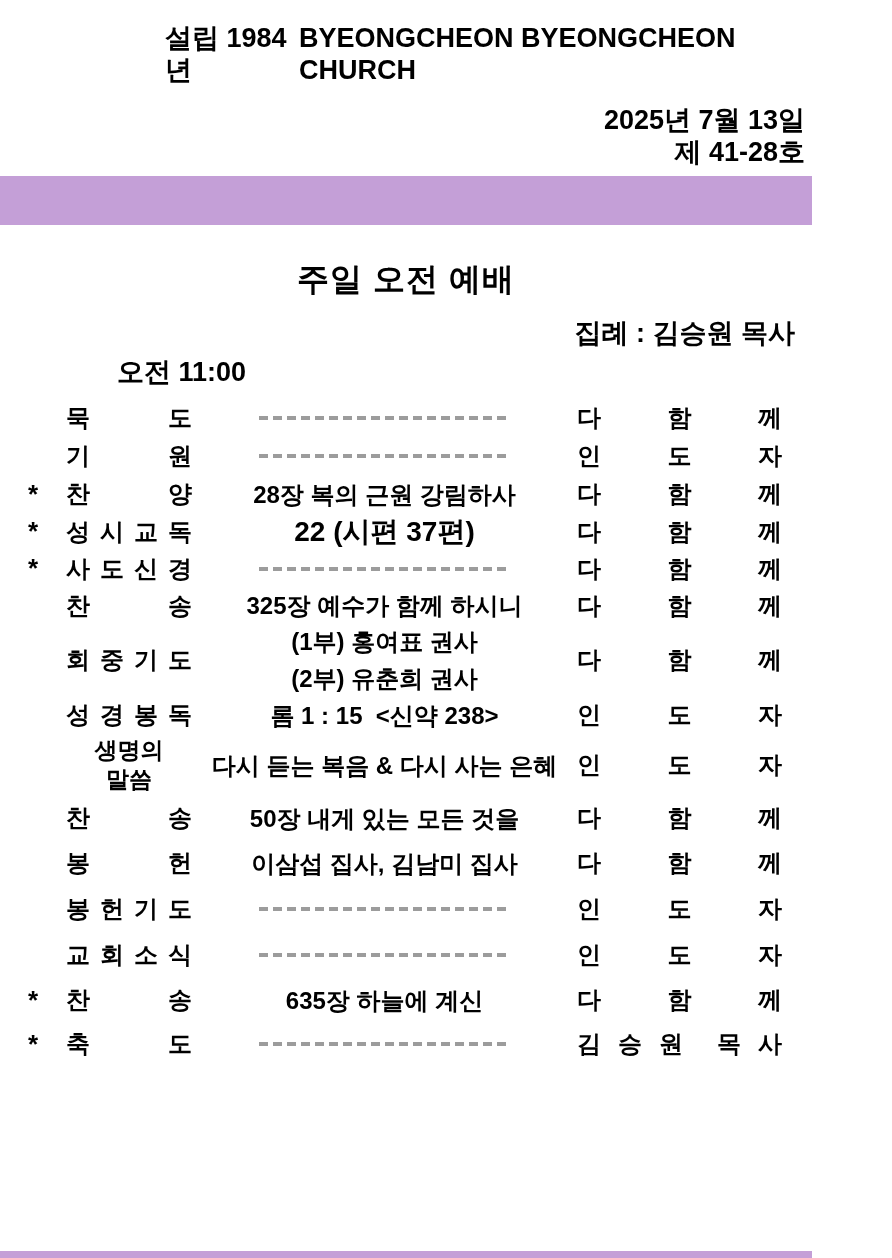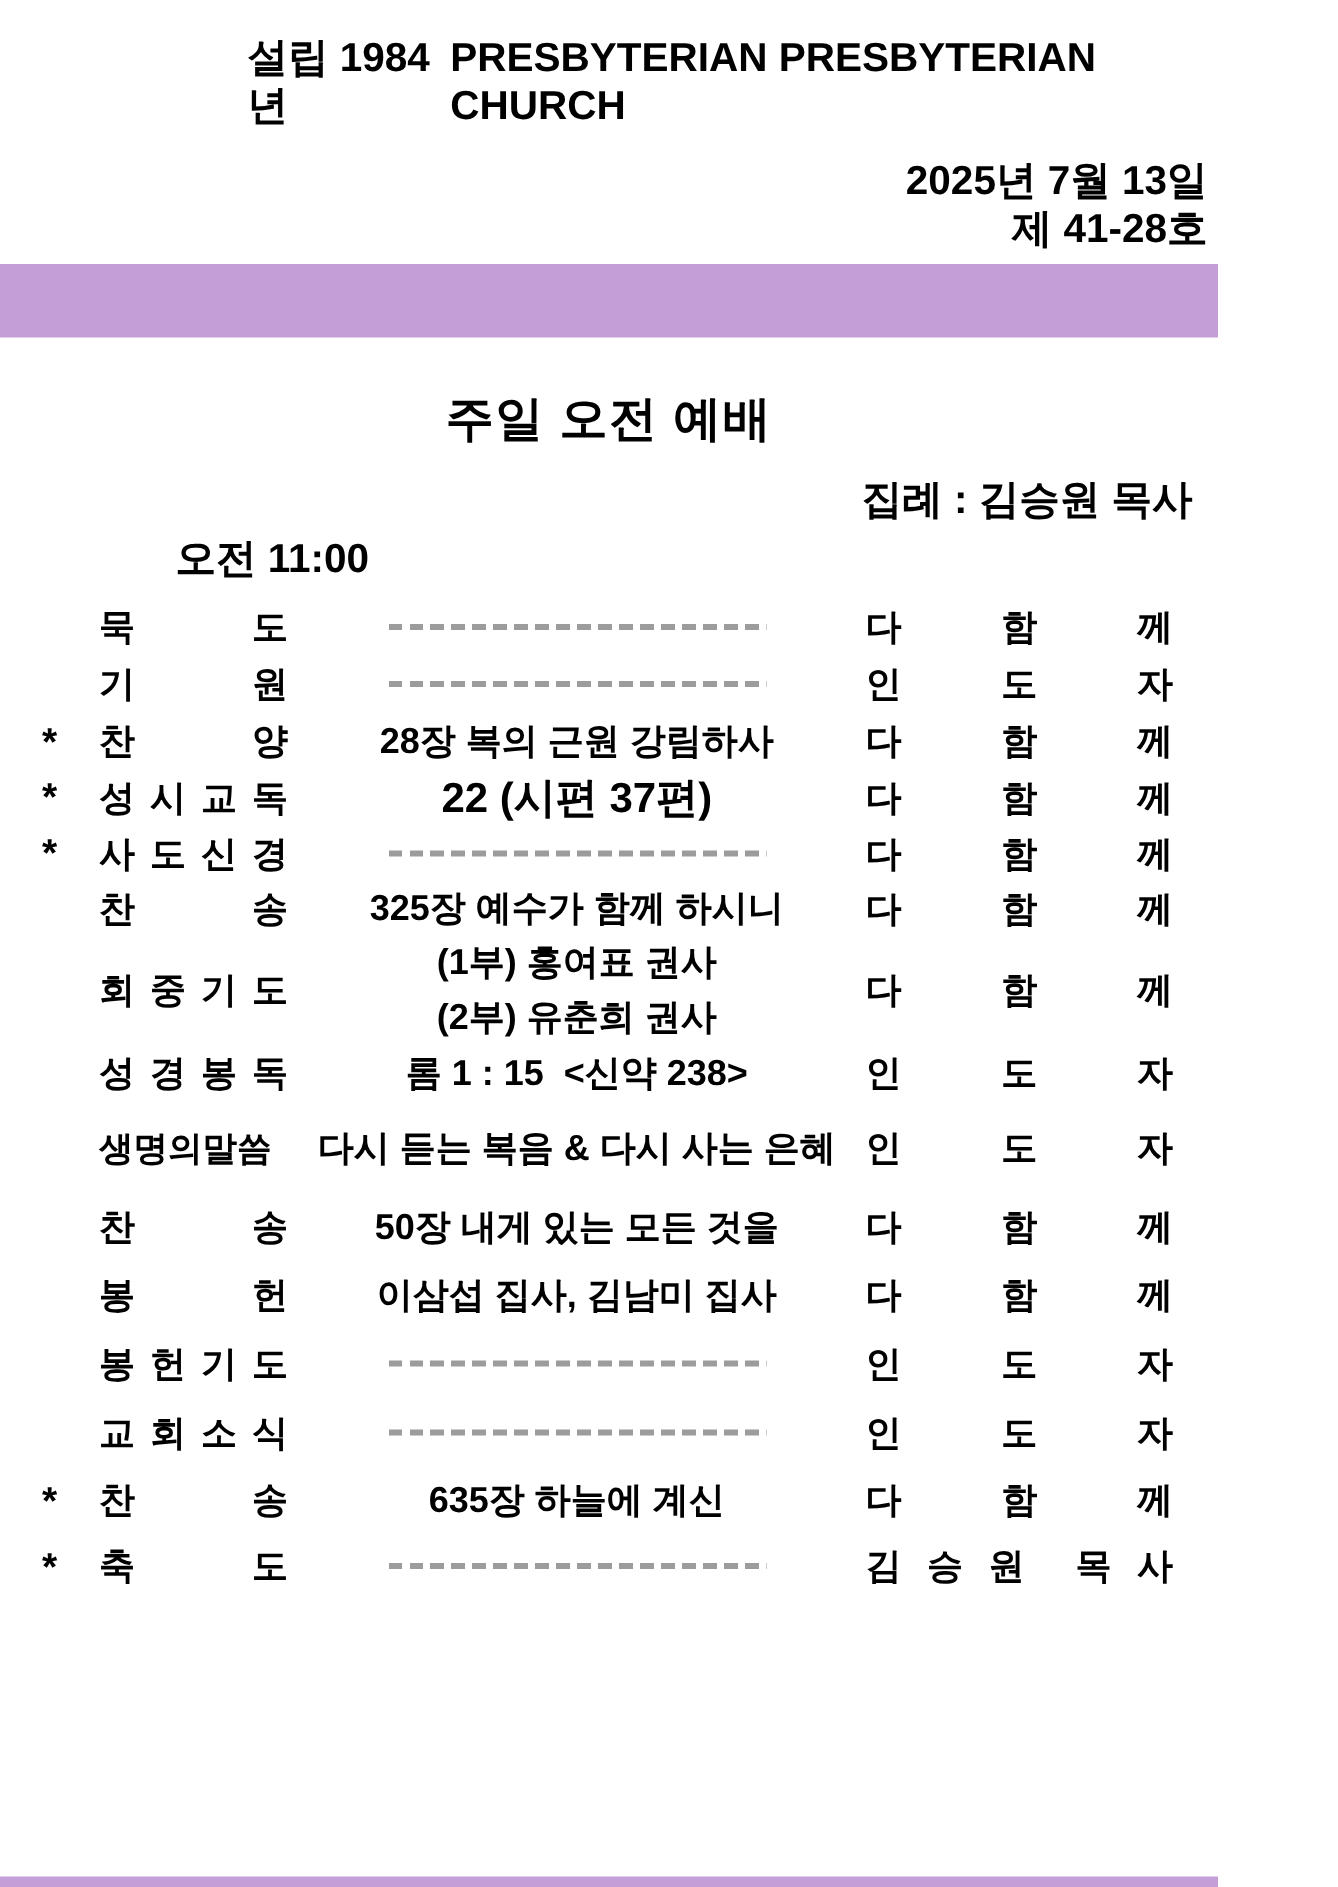--- a/index.html
+++ b/index.html
@@ -97,20 +97,22 @@
     padding-left: 10px;
   }
   .spread {
     display: flex;
     justify-content: space-between;
   }
   .col-item-stack {
     flex: 0 0 136px;
     padding-left: 10px;
     display: flex;
+    flex-direction: column;
+    align-items: center;
     font-size: 23px;
     line-height: 29px;
   }
   .col-content {
     flex: 1 1 auto;
     display: flex;
     flex-direction: column;
     align-items: center;
     justify-content: flex-start;
     line-height: 37px;
@@ -133,21 +135,21 @@
     background: var(--banner);
   }
 </style>
 </head>
 <body>
 
 <div class="page">
 
   <div class="hdr-line1">
     <span>설립 1984년</span>
-    <span>PRESBYTERIAN PRESBYTERIAN CHURCH</span>
+    <span>BYEONGCHEON BYEONGCHEON CHURCH</span>
   </div>
   <div class="hdr-right hdr-date">2025년 7월 13일</div>
   <div class="hdr-right hdr-issue">제 41-28호</div>
 
   <div class="banner"></div>
 
   <div class="svc-title">주일 오전 예배</div>
   <div class="svc-officiant">집례 : 김승원 목사</div>
   <div class="svc-time">오전 11:00</div>
 

